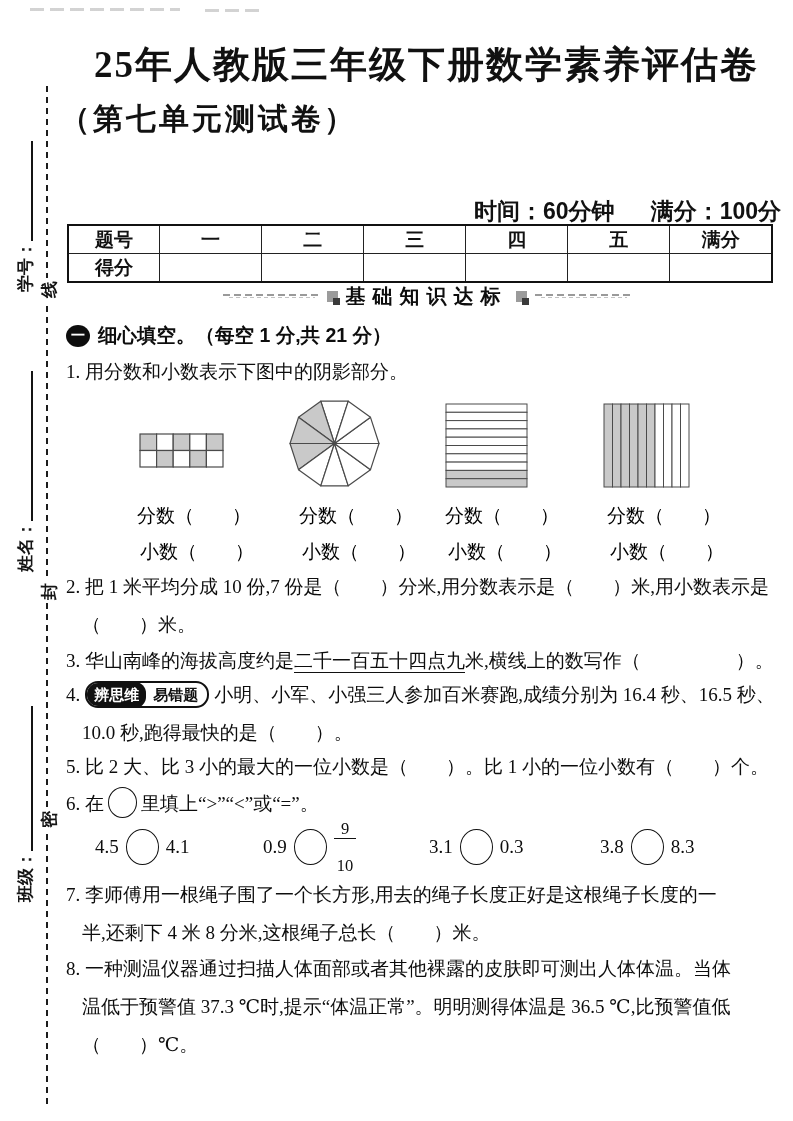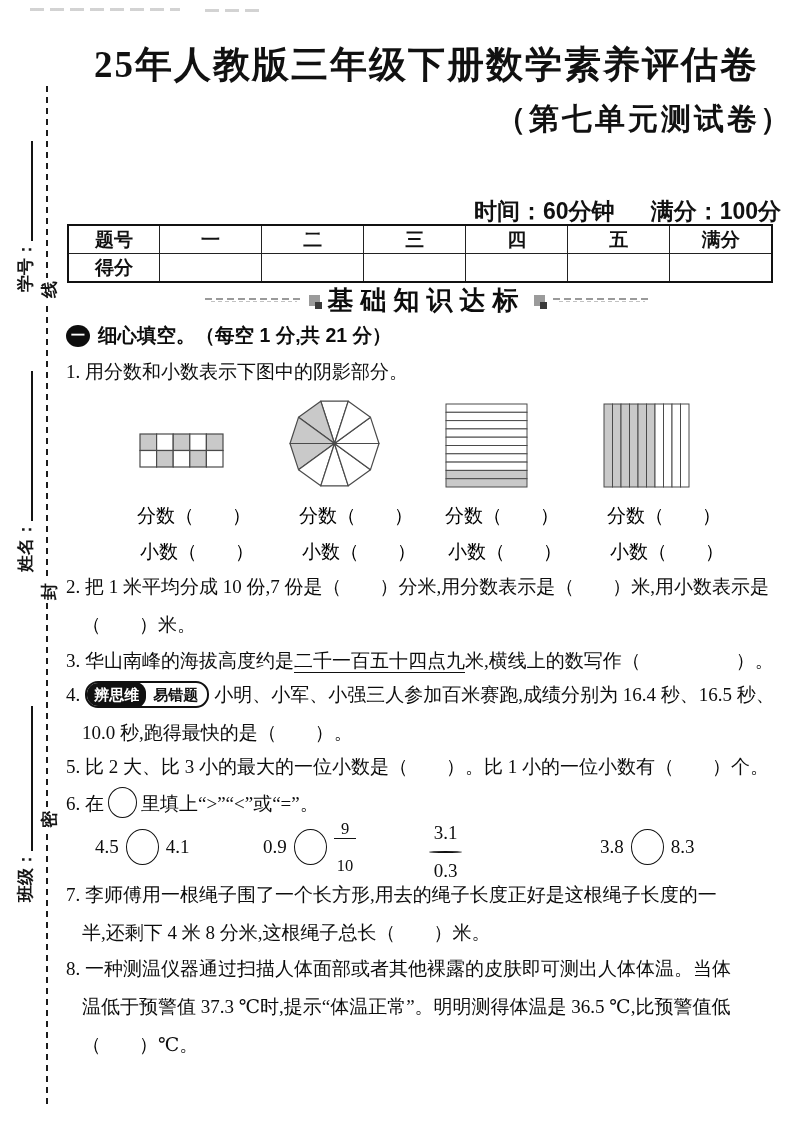--- a/index.html
+++ b/index.html
@@ -18,21 +18,21 @@
     white-space:nowrap; font-family:"Liberation Sans","DejaVu Sans",sans-serif;
     font-size:17px; font-weight:bold; color:#141414;}
   .rot-field .blank{display:inline-block; border-bottom:2px solid #141414; height:14px;
     vertical-align:-2px;}
   .seal-char{position:absolute; left:38px; transform:rotate(-90deg);
     font-family:"Liberation Sans","DejaVu Sans",sans-serif; font-size:17px; font-weight:bold;
     background:#fff; padding:0 3px; color:#141414; z-index:2;}
   
   .title{position:absolute; left:60px; right:0; top:40px; text-align:center;
     font-size:37px; font-weight:900; letter-spacing:2px; margin:0;}
-  .subtitle{position:absolute; left:60px; right:0; top:99px; text-align:right;
+  .subtitle{position:absolute; left:60px; right:0; top:99px; text-align:left;
     font-size:30px; font-weight:900; letter-spacing:3px; margin:0;}
   .meta{position:absolute; right:12px; top:196px; font-size:23px; font-weight:bold;
     font-family:"Liberation Sans","DejaVu Sans",sans-serif;}
   .meta .gap{display:inline-block; width:36px;}
   
   .score-table{position:absolute; left:67px; top:224px; width:706px;
     border-collapse:collapse; table-layout:fixed;
     font-family:"Liberation Sans","DejaVu Sans",sans-serif;}
   .score-table th,.score-table td{border:1.6px solid #222; height:27px;
     text-align:center; font-size:19px; font-weight:bold; padding:0;}
@@ -40,21 +40,21 @@
   
   .banner{position:absolute; left:60px; right:0; top:283px; display:flex;
     justify-content:center; align-items:center; gap:8px;}
   .banner-dash{width:96px; height:5px;
     background:
       repeating-linear-gradient(90deg,#9a9a9a 0 7px,transparent 7px 11px) 0 0/100% 2px no-repeat,
       repeating-linear-gradient(90deg,#c2c2c2 0 4px,transparent 4px 7px) 6px 3px/90% 1px no-repeat;}
   .cube{position:relative; width:11px; height:11px; background:#9b9b9b;}
   .cube::after{content:""; position:absolute; right:-2px; bottom:-3px; width:7px; height:7px;
     background:#3a3a3a;}
-  .banner-title{font-family:"Liberation Sans","DejaVu Sans",sans-serif; font-size:26px;
+  .banner-title{font-family:"Liberation Sans","DejaVu Sans",sans-serif; font-size:20px;
     font-weight:900; letter-spacing:7px; color:#0d0d0d;}
   
   .sec-head{position:absolute; left:66px; top:322px; display:flex; align-items:center; gap:8px;
     font-family:"Liberation Sans","DejaVu Sans",sans-serif;}
   .num-badge{width:24px; height:22px; background:#0d0d0d; border-radius:50%;
     color:#fff; font-size:14px; font-weight:bold; display:flex; align-items:center;
     justify-content:center;}
   .sec-title{font-size:19.5px; font-weight:bold; color:#0d0d0d;}
   
   .line{position:absolute; left:66px; right:6px; font-size:19px; line-height:23px;
@@ -258,21 +258,21 @@
     <span>4.1</span>
   </div>
   <div class="cmp" style="left:263px;">
     <span>0.9</span>
     <span class="circle"></span>
     <span class="frac">
       <span class="num">9</span>
       <span class="den">10</span>
     </span>
   </div>
-  <div class="cmp" style="left:429px;flex-direction:column;">
+  <div class="cmp" style="left:429px;">
     <span>3.1</span>
     <span class="circle"></span>
     <span>0.3</span>
   </div>
   <div class="cmp" style="left:600px;">
     <span>3.8</span>
     <span class="circle"></span>
     <span>8.3</span>
   </div>
 

